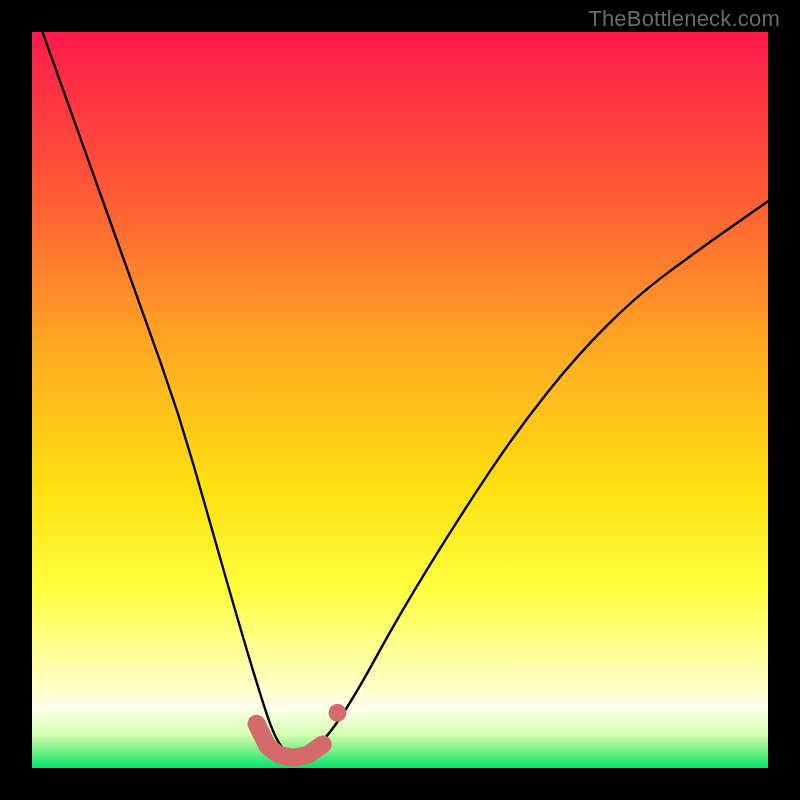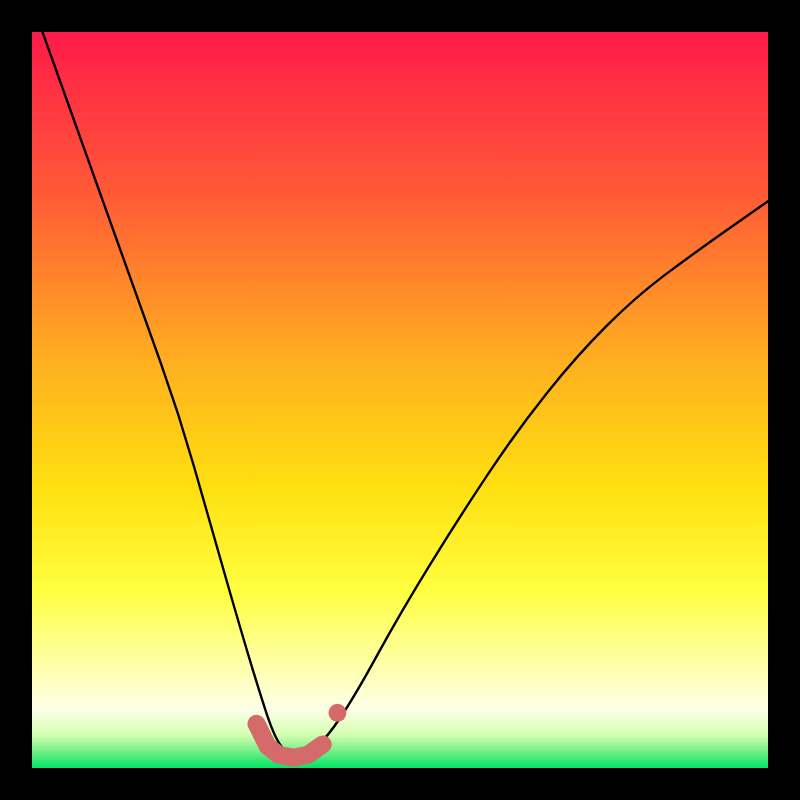--- a/index.html
+++ b/index.html
@@ -33,20 +33,21 @@
     color: #6b6b6b;
     font-size: 22px;
     font-weight: 400;
     letter-spacing: 0.2px;
   }
 </style>
 </head>
 <body>
 
 <div class="frame">
+  <div class="watermark">TheBottleneck.com</div>
 
   <svg class="plot" viewBox="0 0 736 736" preserveAspectRatio="none">
     <defs>
       <linearGradient id="bg-grad" x1="0" y1="0" x2="0" y2="1">
         <stop offset="0%" stop-color="#ff1a4a"></stop>
         <stop offset="22%" stop-color="#ff5a36"></stop>
         <stop offset="45%" stop-color="#ffb020"></stop>
         <stop offset="62%" stop-color="#ffe010"></stop>
         <stop offset="76%" stop-color="#ffff40"></stop>
         <stop offset="86%" stop-color="#feffa8"></stop>

